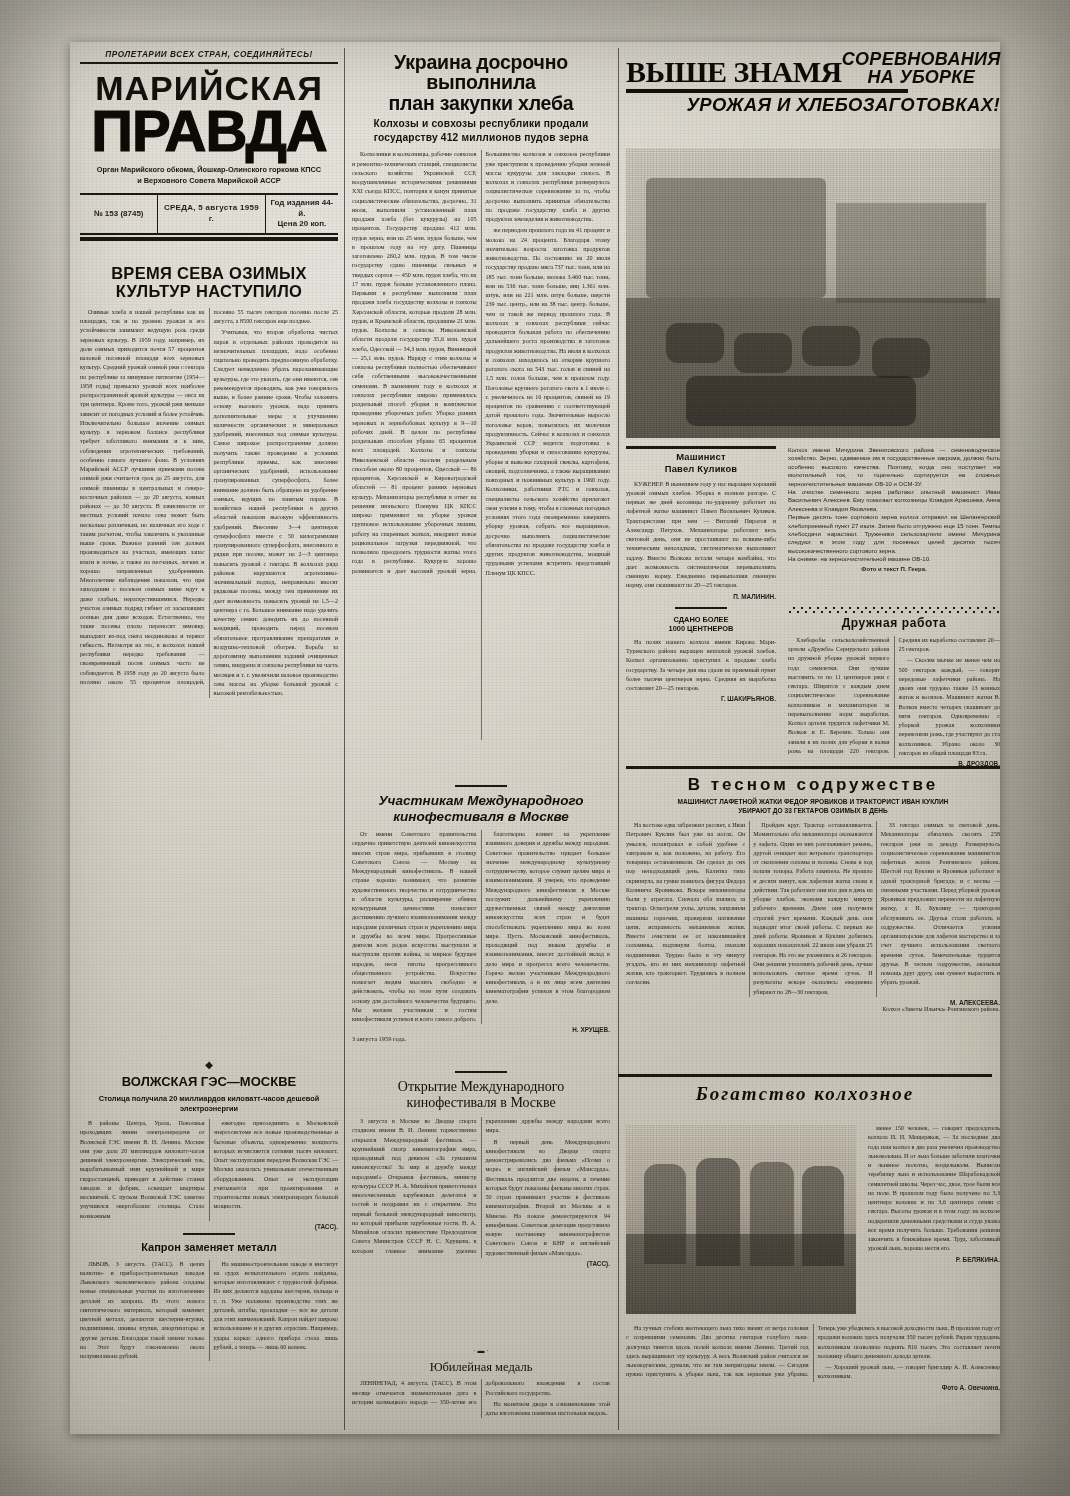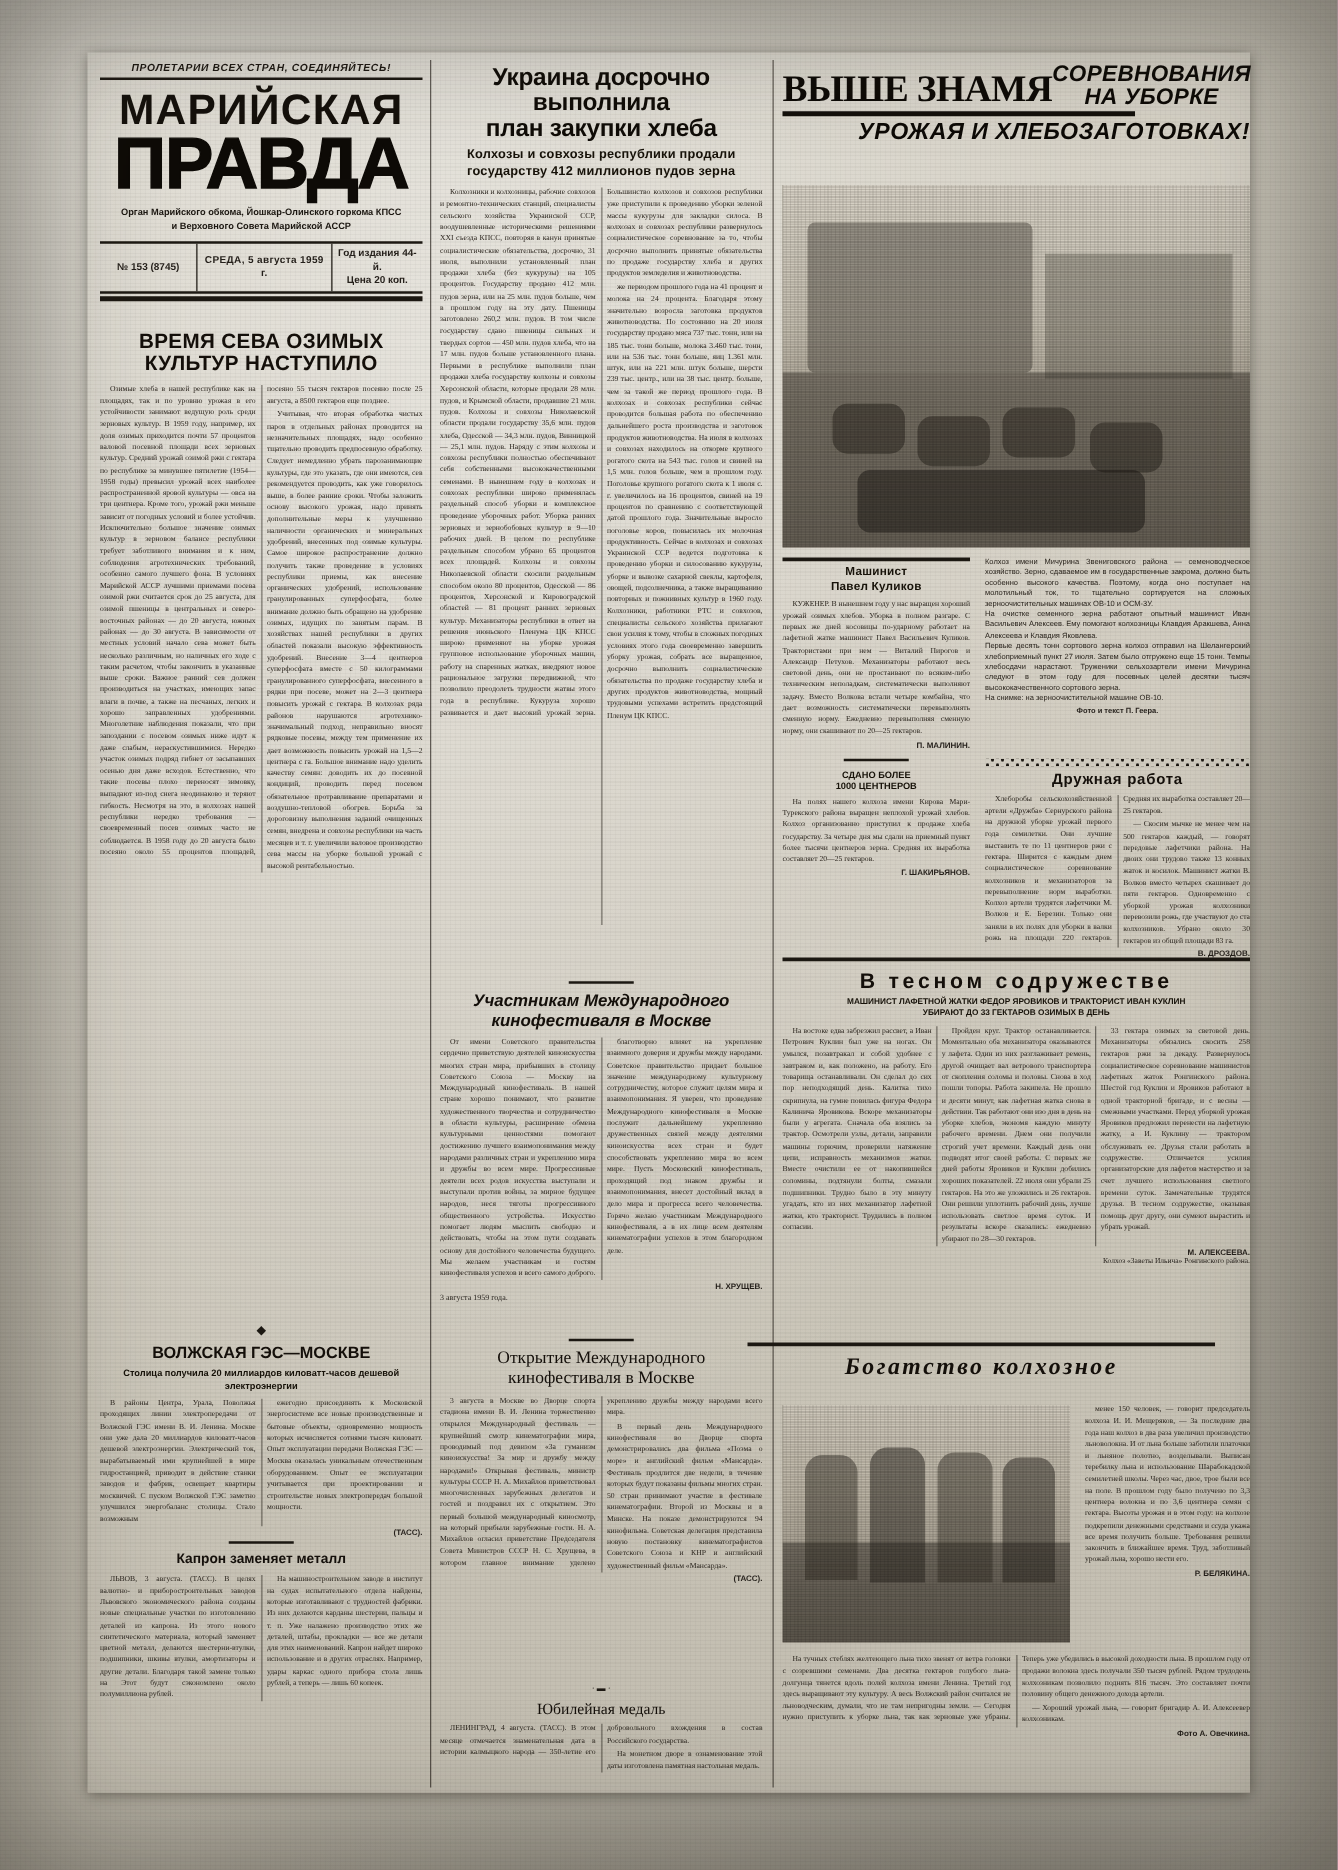--- a/index.html
+++ b/index.html
@@ -1,19 +1,19 @@
 <!DOCTYPE html>
 <html><head>
 <meta charset="utf-8">
 <style>
   html,body{margin:0;padding:0;background:#6e6a64;}
   body{font-family:"Liberation Serif", serif;}
   .page{
     position:relative;width:1070px;height:1496px;overflow:hidden;
-    background:#f9a8d4;
+    background:#e5e5e5;
   }
   .paper{
     position:absolute;left:0;top:0;width:1070px;height:1496px;
     background:
       radial-gradient(ellipse at 22% 12%, rgba(255,255,255,.30), rgba(255,255,255,0) 55%),
       radial-gradient(ellipse at 80% 85%, rgba(0,0,0,.16), rgba(0,0,0,0) 60%),
       linear-gradient(160deg,#cdc9be 0%,#c4c0b4 25%,#bdb8ab 55%,#b3aea1 100%);
   }
   .grain{
     position:absolute;inset:0;opacity:.30;mix-blend-mode:multiply;
@@ -284,21 +284,21 @@
       <div class="hD" style="font-size:6.6px">УБИРАЮТ ДО 33  ГЕКТАРОВ ОЗИМЫХ В ДЕНЬ</div>
       <div class="jtext three" style="margin-top:6px">
         <p>На востоке едва забрезжил рассвет, а Иван Петрович Куклин был уже на ногах. Он умылся, позавтракал и собой удобнее с завтраком и, как положено, на работу. Его товарища останавливали. Он сделал до сих пор неподходящий день. Калитка тихо скрипнула, на гумне повилась фигура Федора Калинича Яровикова. Вскоре механизаторы были у агрегата. Сначала оба взялись за трактор. Осмотрели узлы, детали, заправили машины горючим, проверили натяжение цепи, исправность механизмов жатки. Вместе очистили ее от накопившейся соломины, подтянули болты, смазали подшипники. Трудно было в эту минуту угадать, кто из них механизатор лафетной жатки, кто тракторист. Трудились в полном согласии.</p>
         <p>Пройден круг. Трактор останавливается. Моментально оба механизатора оказываются у лафета. Один из них разглаживает ремень, другой очищает вал ветрового транспортера от скопления соломы и половы. Снова в ход пошли топоры. Работа закипела. Не прошло и десяти минут, как лафетная жатка снова в действии. Так работают они изо дня в день на уборке хлебов, экономя каждую минуту рабочего времени. Днем они получили строгий учет времени. Каждый день они подводят итог своей работы. С первых же дней работы Яровиков и Куклин добились хороших показателей. 22 июля они убрали 25 гектаров. На это же уложились и 26 гектаров. Они решили уплотнить рабочий день, лучше использовать светлое время суток. И результаты вскоре сказались: ежедневно убирают по 28—30 гектаров.</p>
         <p>33 гектара озимых за световой день. Механизаторы обязались скосить 258 гектаров ржи за декаду. Развернулось социалистическое соревнование машинистов лафетных жаток Ронгинского района. Шестой год Куклин и Яровиков работают в одной тракторной бригаде, и с весны — смежными участками. Перед уборкой урожая Яровиков предложил перенести на лафетную жатку, а И. Куклину — трактором обслуживать ее. Друзья стали работать в содружестве. Отличается усилия организаторские для лафетов мастерство и за счет лучшего использования светлого времени суток. Замечательные трудятся друзья. В тесном содружестве, оказывая помощь друг другу, они сумеют вырастить и убрать урожай.</p>
       </div>
       <div class="sig">М. АЛЕКСЕЕВА.</div>
       <div style="font-size:6px;text-align:right;line-height:1.3">Колхоз «Заветы Ильича» Ронгинского района.</div>
     </div>
 
-    <div class="col" style="left:528px;top:1032px;width:374px;">
+    <div class="col" style="left:548px;top:1032px;width:374px;">
       <div class="rule hr2"></div>
       <div class="hA" style="font-size:19px;font-style:italic;letter-spacing:2px;margin-top:6px;font-family:'Liberation Serif',serif">Богатство  колхозное</div>
     </div>
 
     <div class="photo" style="position:absolute;left:556px;top:1082px;width:230px;height:190px;">
       <div class="ph-sky" style="background:linear-gradient(180deg,#cfc9bc 0%,#b7b0a1 40%,#9a9386 70%,#807a6d 100%)"></div>
       <div class="ph-dark" style="left:0;top:110px;width:230px;height:80px;background:rgba(40,36,29,.45)"></div>
       <div class="ph-dark" style="left:18px;top:40px;width:42px;height:100px;background:rgba(45,40,32,.45);border-radius:14px 14px 0 0;"></div>
       <div class="ph-dark" style="left:70px;top:34px;width:44px;height:108px;background:rgba(38,34,27,.50);border-radius:14px 14px 0 0;"></div>
       <div class="ph-dark" style="left:124px;top:38px;width:44px;height:104px;background:rgba(45,40,32,.45);border-radius:14px 14px 0 0;"></div>

